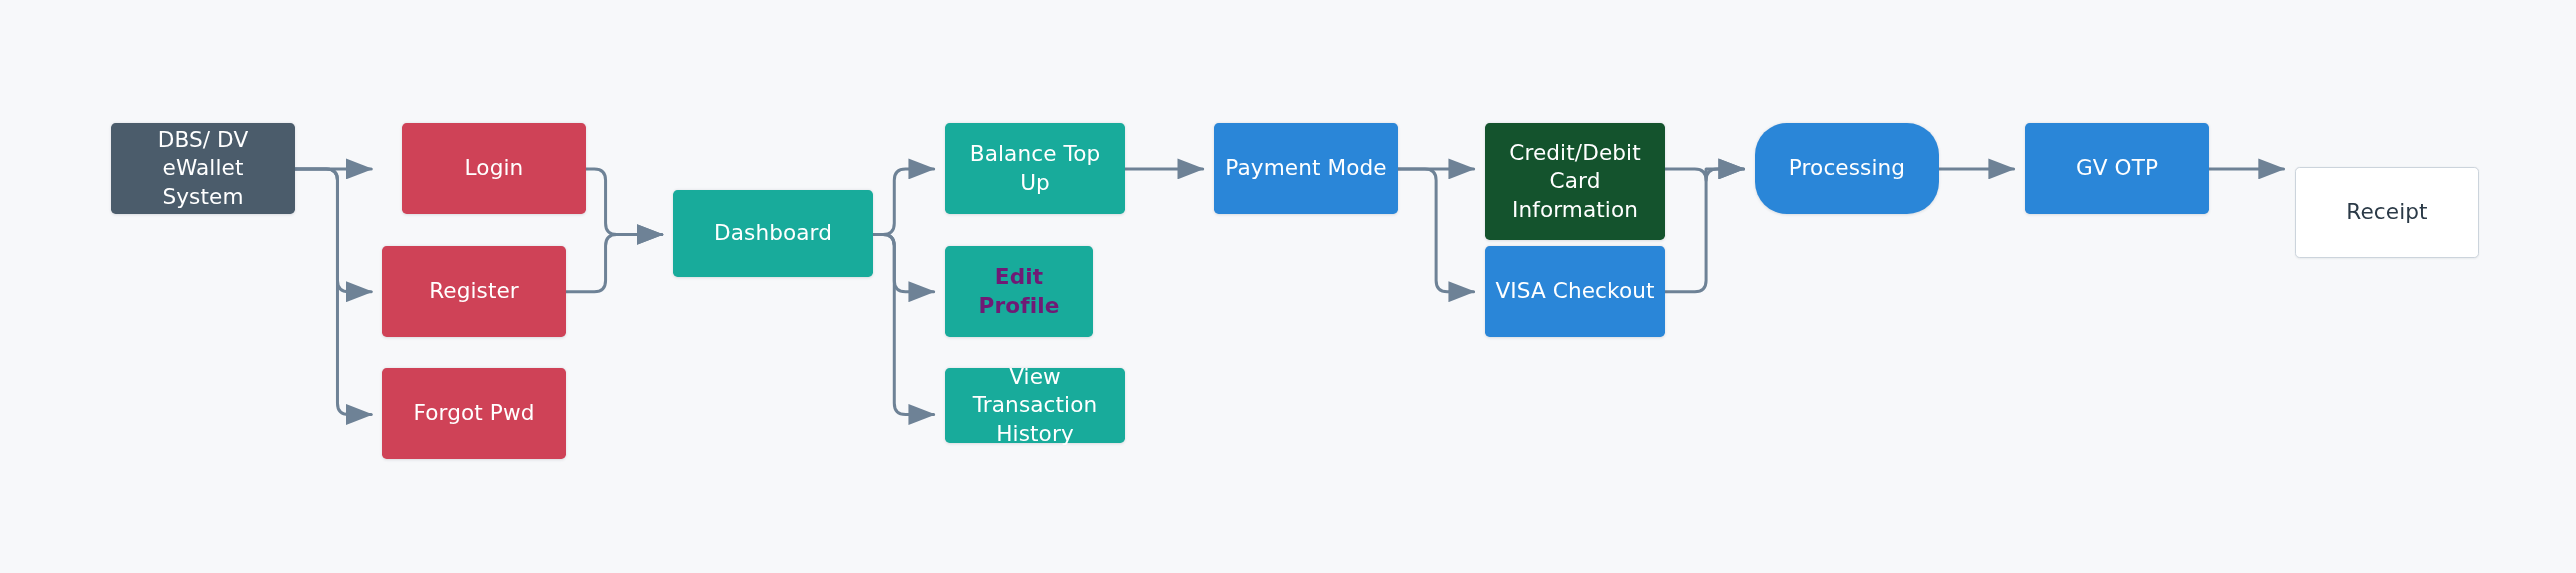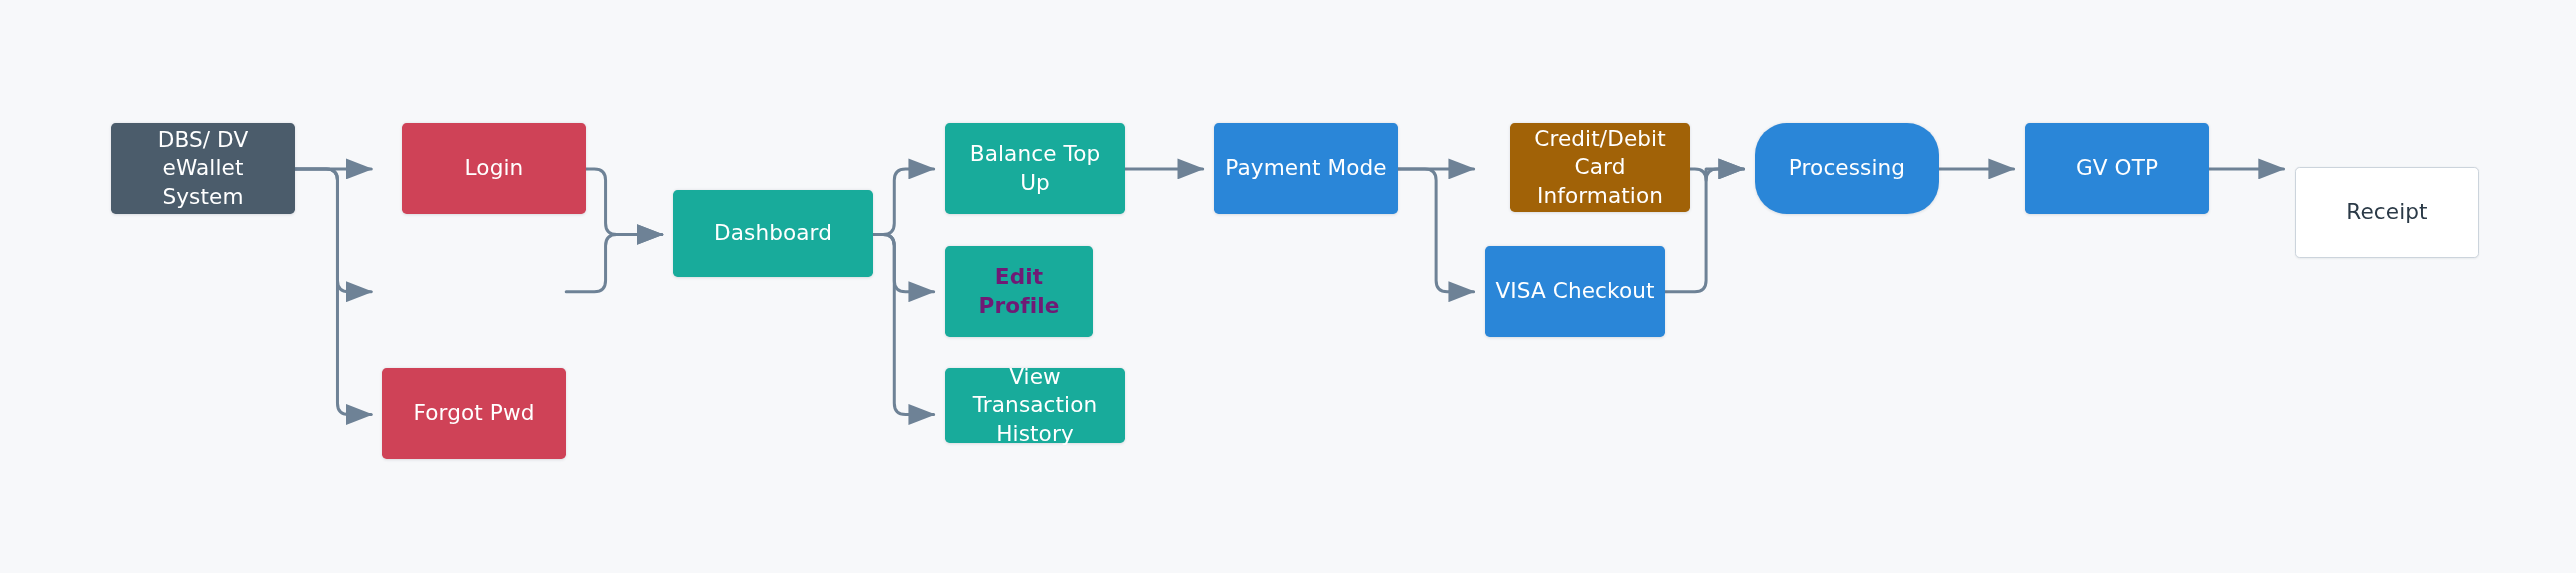--- a/index.html
+++ b/index.html
@@ -98,39 +98,42 @@
       <path d="M2356,180 L2436,180"></path>
     </g>
   </svg>
 
   <div class="node" style="left: 111px; top: 123px; width: 184px; height: 91px; background: rgb(75, 92, 107); color: rgb(255, 255, 255);">
     <span>DBS/ DV eWallet System</span>
   </div>
   <div class="node" style="left: 402px; top: 123px; width: 184px; height: 91px; background: rgb(207, 66, 87); color: rgb(255, 255, 255);">
     <span>Login</span>
   </div>
+  <div class="node" style="left: 382px; top: 246px; width: 184px; height: 91px; background: rgb(207, 66, 87); color: rgb(255, 255, 255);">
+    <span>Register</span>
+  </div>
   <div class="node" style="left: 382px; top: 368px; width: 184px; height: 91px; background: rgb(207, 66, 87); color: rgb(255, 255, 255);">
     <span>Forgot Pwd</span>
   </div>
   <div class="node" style="left: 673px; top: 190px; width: 200px; height: 87px; background: rgb(24, 171, 155); color: rgb(255, 255, 255);">
     <span>Dashboard</span>
   </div>
   <div class="node" style="left: 945px; top: 123px; width: 180px; height: 91px; background: rgb(24, 171, 155); color: rgb(255, 255, 255);">
     <span>Balance Top Up</span>
   </div>
   <div class="node" style="left: 945px; top: 246px; width: 148px; height: 91px; background: rgb(24, 171, 155); color: #701a75; font-weight: bold;">
     <span>Edit Profile</span>
   </div>
   <div class="node" style="left: 945px; top: 368px; width: 180px; height: 75px; background: rgb(24, 171, 155); color: rgb(255, 255, 255);">
     <span>View Transaction History</span>
   </div>
   <div class="node" style="left: 1214px; top: 123px; width: 184px; height: 91px; background: rgb(42, 134, 216); color: rgb(255, 255, 255);">
     <span>Payment Mode</span>
   </div>
-  <div class="node" style="left: 1485px; top: 123px; width: 180px; height: 89px; background: #a16207; color: rgb(255, 255, 255); margin-left: 25px;">
+  <div class="node" style="left: 1485px; top: 123px; width: 180px; height: 117px; background: #14532d; color: rgb(255, 255, 255);">
     <span>Credit/Debit Card Information</span>
   </div>
   <div class="node" style="left: 1485px; top: 246px; width: 180px; height: 91px; background: rgb(42, 134, 216); color: rgb(255, 255, 255);">
     <span>VISA Checkout</span>
   </div>
   <div class="node" style="left: 1755px; top: 123px; width: 184px; height: 91px; background: rgb(42, 134, 216); color: rgb(255, 255, 255); border-radius: 32px;">
     <span>Processing</span>
   </div>
   <div class="node" style="left: 2025px; top: 123px; width: 184px; height: 91px; background: rgb(42, 134, 216); color: rgb(255, 255, 255);">
     <span>GV OTP</span>

